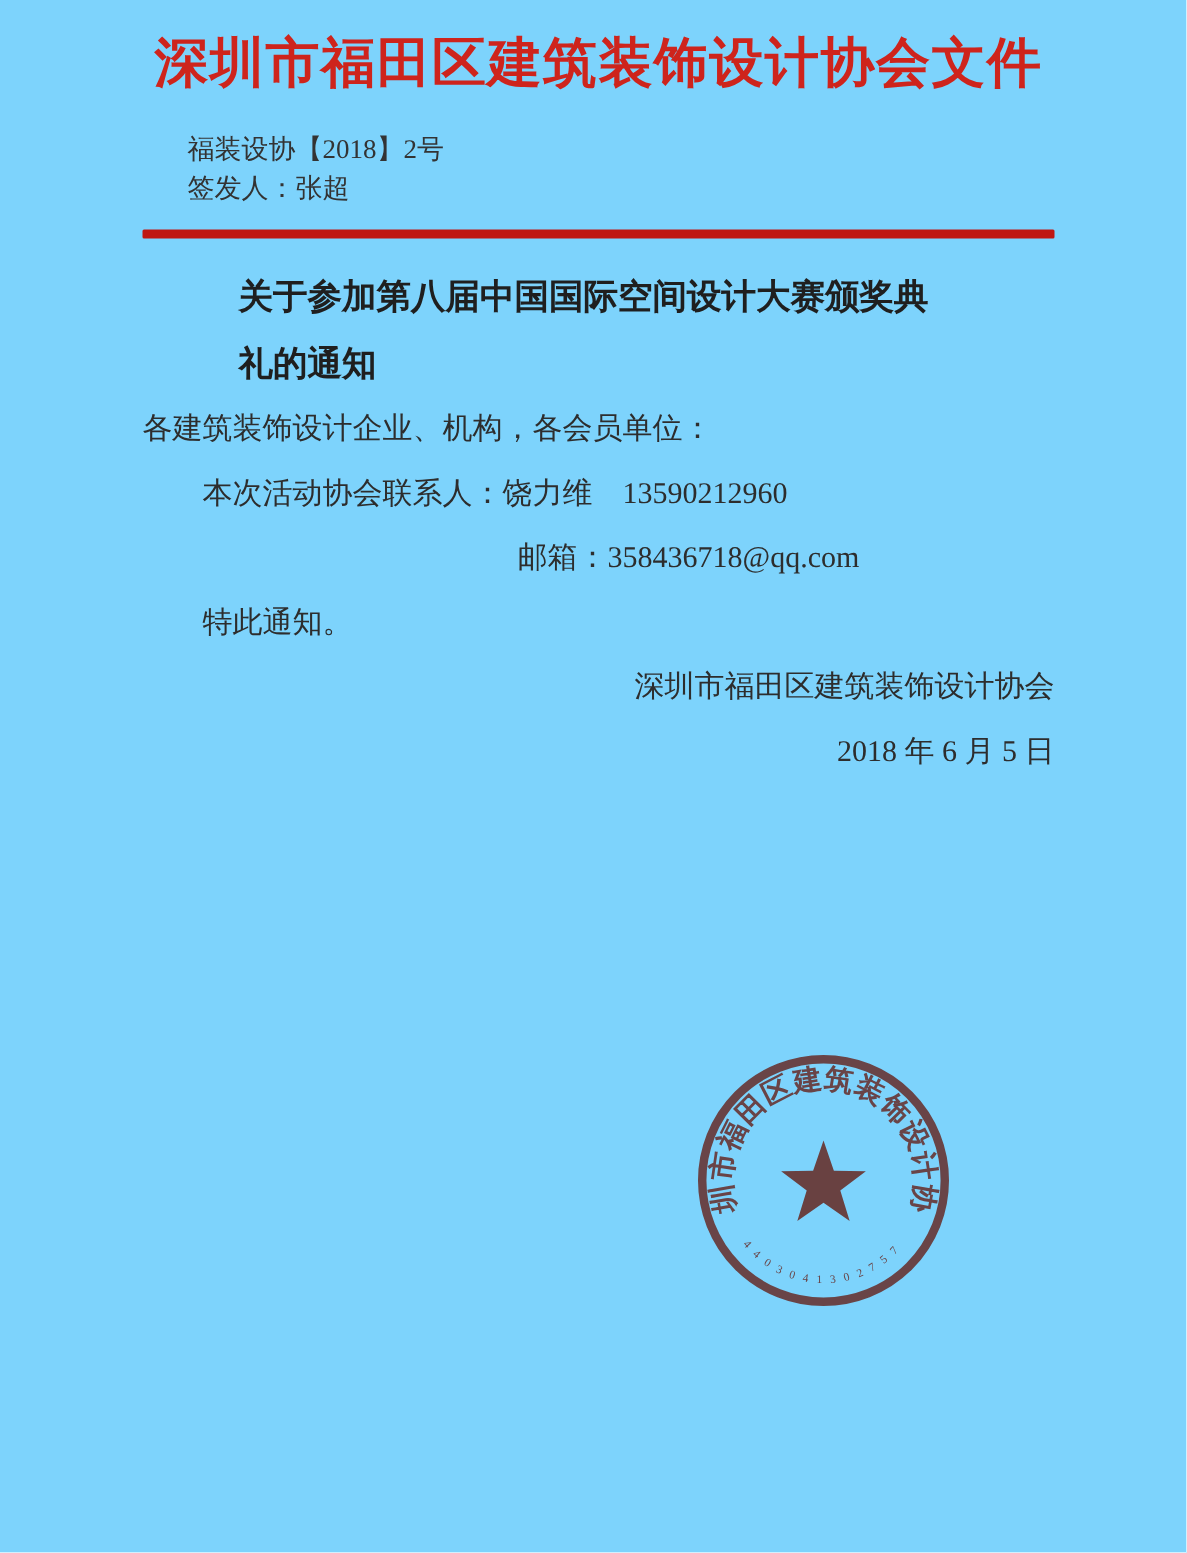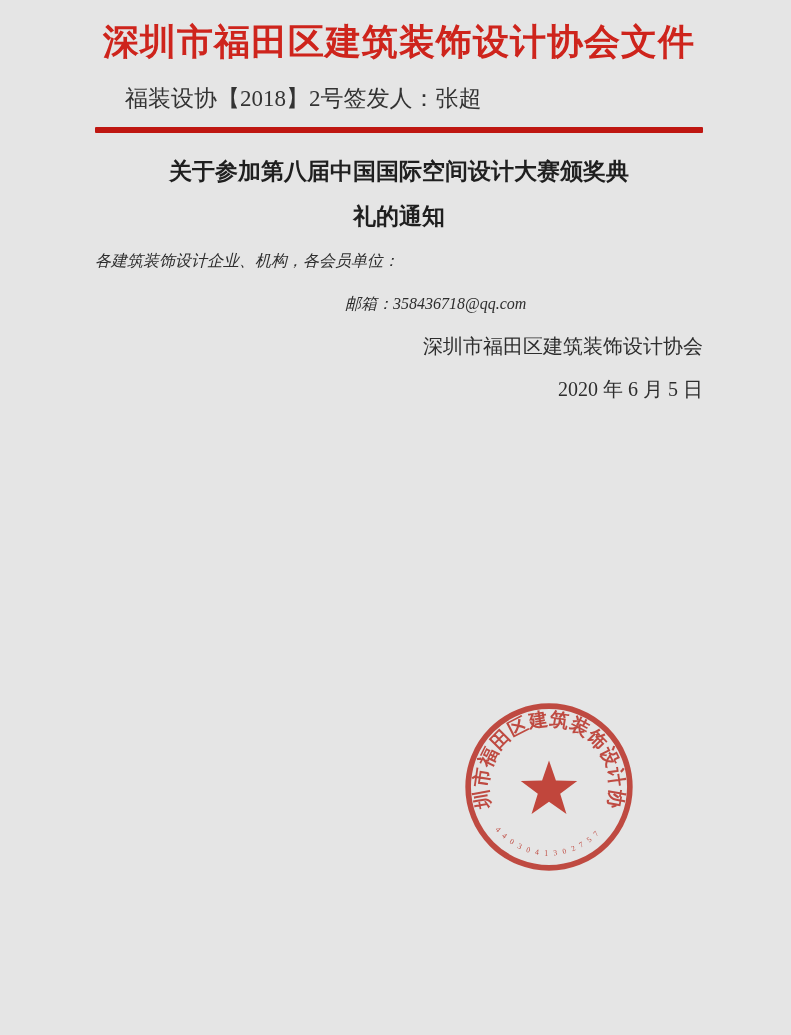--- a/index.html
+++ b/index.html
@@ -1,68 +1,68 @@
 <!DOCTYPE html>
 <html><head>
 <meta charset="utf-8">
 <style>
   * { box-sizing: border-box; }
   html, body { margin: 0; padding: 0; background: #ffffff; }
   .page {
     position: relative;
     width: 791px;
     height: 1035px;
-    background: #e5e5e5;
+    background: #7dd3fc;
     overflow: hidden;
     font-family: "Liberation Serif", "DejaVu Serif", serif;
     color: #2b2b2b;
   }
   .content {
     padding: 16px 88px 0 95px;
   }
   .red-title {
     margin: 4px 0 0;
     text-align: center;
     font-size: 36px;
     font-weight: 700;
     letter-spacing: 1px;
     color: #ce241c;
     line-height: 44px;
   }
   .meta-row {
     margin: 22px 30px 0 30px;
     display: flex;
-    justify-content: flex-start;
+    justify-content: flex-end;
     align-items: baseline;
-    font-size: 23px;
+    font-size: 18px;
     color: #333333;
     line-height: 26px;
+    flex-direction: column;
   }
   .red-rule {
     margin-top: 15px;
     height: 6px;
     background: #bf1712;
     border-radius: 1px;
   }
   .notice-title {
     width: 480px;
     margin: 16px auto 0;
     font-size: 23px;
     font-weight: 700;
-    text-align: center;
+    text-align: left;
     line-height: 45px;
     color: #1f1f1f;
   }
   .doc-body {
     margin-top: 0;
-    font-size: 16px;
+    font-size: 20px;
     line-height: 43px;
     text-align: justify;
     color: #2d2d2d;
-    font-style: italic;
   }
   .doc-body p { margin: 0; text-indent: 2em; }
   .doc-body p.no-indent { text-indent: 0; }
   .doc-body p.email-line { text-indent: 0; padding-left: 250px; }
   .signature-block {
     margin: 0 0 0 0;
     font-size: 20px;
     line-height: 43px;
     text-align: right;
     color: #2d2d2d;
@@ -96,26 +96,28 @@
       <span>福装设协【2018】2号</span>
       <span>签发人：张超</span>
     </div>
 
     <div class="red-rule"></div>
 
     <h2 class="notice-title">关于参加第八届中国国际空间设计大赛颁奖典礼的通知</h2>
 
     <div class="doc-body">
       <p class="no-indent">各建筑装饰设计企业、机构，各会员单位：</p>
+      <p>本次活动协会联系人：饶力维　13590212960</p>
       <p class="email-line">邮箱：358436718@qq.com</p>
+      <p>特此通知。</p>
     </div>
 
     <div class="signature-block">
       <p>深圳市福田区建筑装饰设计协会</p>
-      <p>2020 年 6 月 5 日</p>
+      <p>2018 年 6 月 5 日</p>
     </div>
 
   </div>
 
   <div class="seal">
     <svg viewBox="0 0 170 170" xmlns="http://www.w3.org/2000/svg">
       <circle class="seal-ring" cx="85" cy="85" r="79"></circle>
       <defs>
         <path id="sealTextArc" d="M 30.62 110.36 A 60 60 0 1 1 139.38 110.36" fill="none"></path>
         <path id="sealNumArc" d="M 28.2 120.5 A 67 67 0 0 0 141.8 120.5" fill="none"></path>

